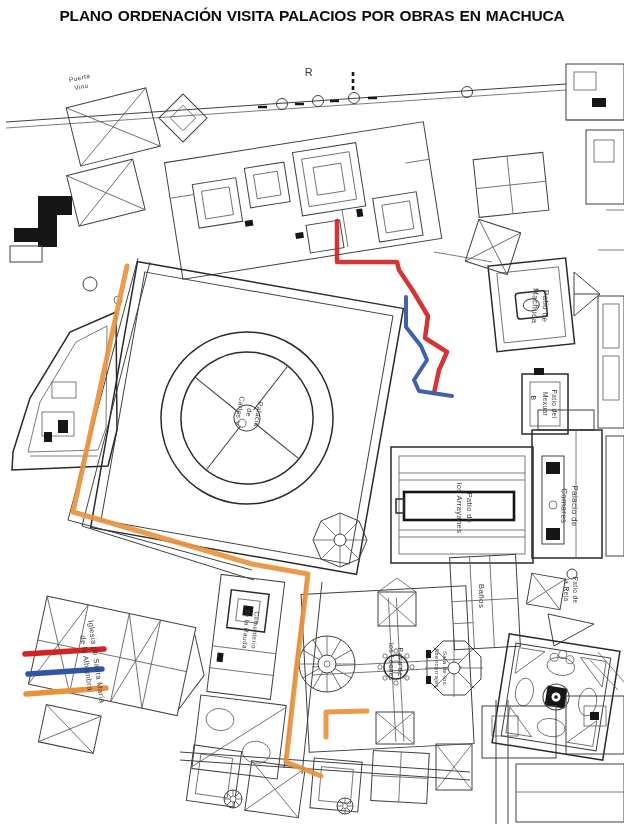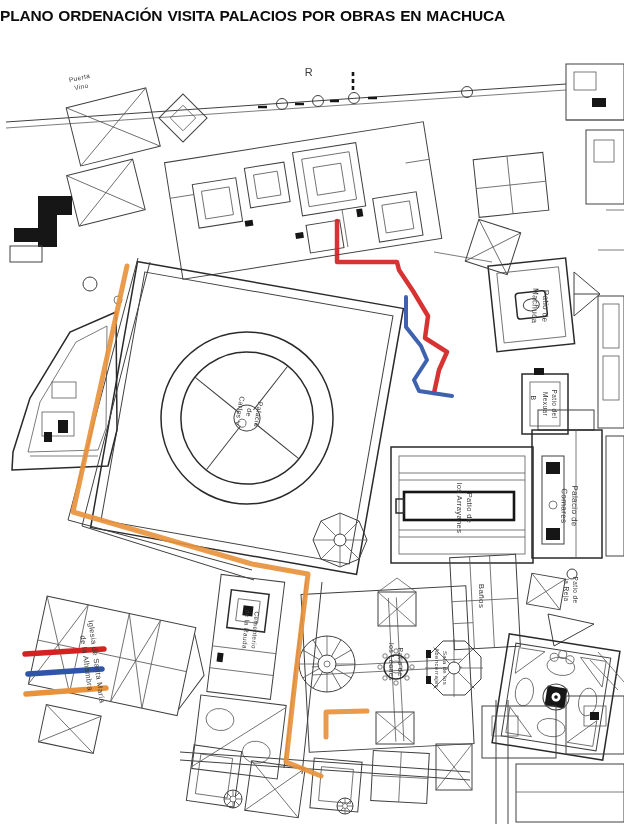--- a/index.html
+++ b/index.html
@@ -1,18 +1,18 @@
 <!DOCTYPE html>
 <html><head>
 <meta charset="utf-8">
 <style>
   html,body{margin:0;padding:0;background:#ffffff;}
   #stage{position:relative;width:624px;height:824px;background:#ffffff;overflow:hidden;
          font-family:"Liberation Sans",sans-serif;}
-  .title{position:absolute;top:7px;left:0;width:100%;
+  .title{position:absolute;top:7px;left:0;width:100%;text-align:center;
          font-weight:800;font-size:15.5px;letter-spacing:-0.2px;word-spacing:1px;color:#0c0c0c;}
   .map-wrap{position:absolute;top:40px;left:0;width:624px;height:784px;}
   svg{display:block;}
   .ln{stroke:#404040;stroke-width:1;fill:none;}
   .ln-lt{stroke:#5a5a5a;stroke-width:.8;fill:none;}
   .ln-md{stroke:#2a2a2a;stroke-width:1.5;fill:none;}
   .ln-hv{stroke:#161616;stroke-width:2.6;fill:none;}
   .blk{fill:#161616;stroke:none;}
   .map-label{fill:#3a3a3a;letter-spacing:.4px;}
 </style>

